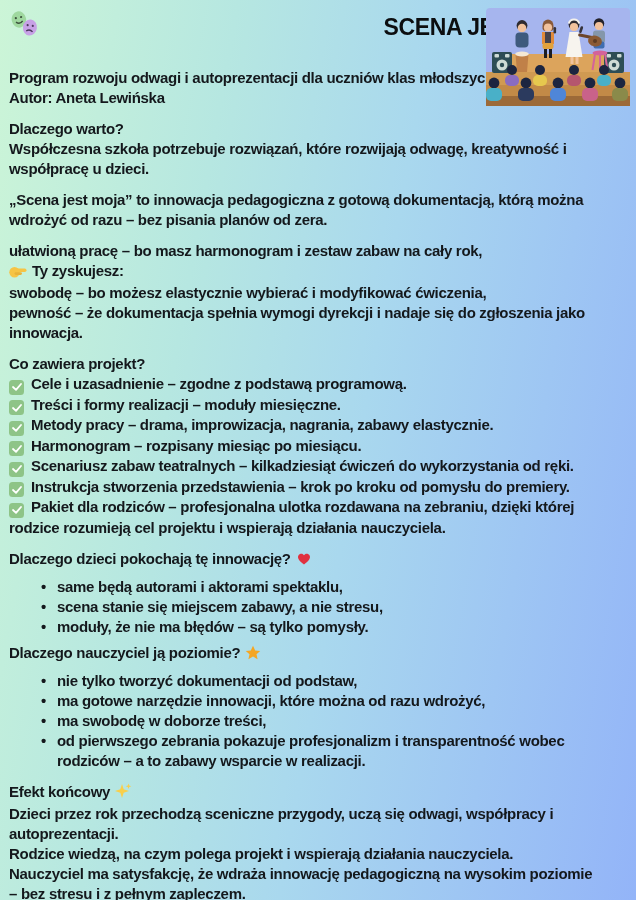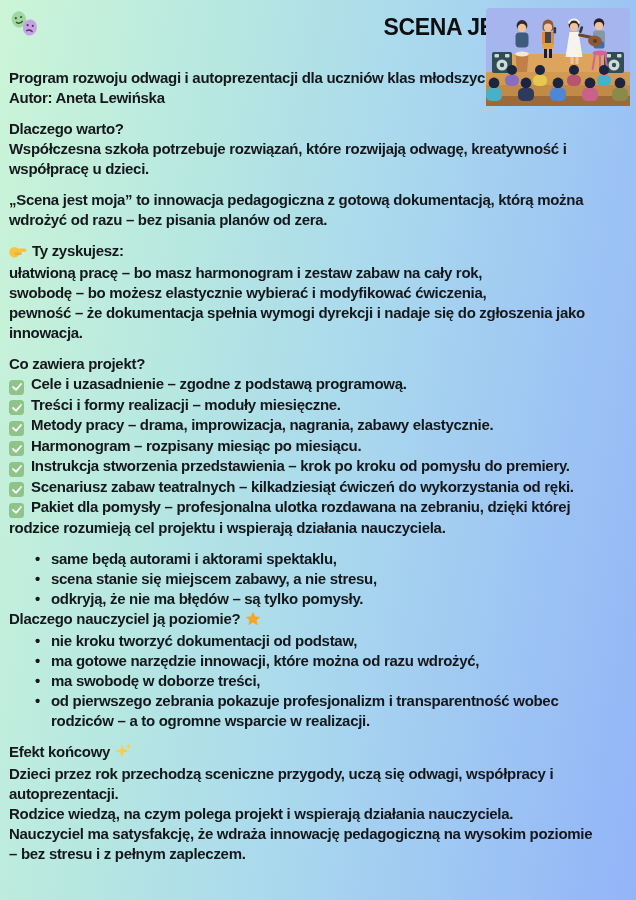--- a/index.html
+++ b/index.html
@@ -12,21 +12,21 @@
   }
   .content{padding:8px 42px 0 9px;font-size:15px;font-weight:700;line-height:20px;letter-spacing:-0.3px;}
   h1{
     margin:2px 0 0;display:flex;justify-content:space-between;align-items:center;gap:7px;
     font-size:23px;line-height:30px;font-weight:800;letter-spacing:-0.4px;color:#0c0e10;
   }
   .illustration{position:absolute;top:8px;right:6px;width:144px;height:98px;display:block;}
   p{margin:0;}
   .intro{margin-top:24px;}
   .sec{margin-top:11px;}
-  ul{margin:0;padding:0;list-style:none;}
+  ul{margin:6px;padding:0;list-style:none;}
   li{position:relative;padding-left:42px;}
   li::before{content:"\2022";position:absolute;left:26px;top:0;font-size:15px;}
   .chk{
     display:inline-flex;align-items:center;justify-content:center;
     width:15px;height:15px;background:#8ec487;border-radius:3.5px;
     margin-right:7px;vertical-align:-2px;flex:0 0 auto;
   }
   .ic{display:inline-block;vertical-align:-2px;}
   .ic-lead{margin-right:5px;}
   .ic-trail{margin-left:5px;}
@@ -169,26 +169,26 @@
   </div>
 
   <div class="sec">
     <p>Dlaczego warto?</p>
     <p>Współczesna szkoła potrzebuje rozwiązań, które rozwijają odwagę, kreatywność i współpracę u dzieci.</p>
   </div>
 
   <p class="sec">„Scena jest moja” to innowacja pedagogiczna z gotową dokumentacją, którą można wdrożyć od razu – bez pisania planów od zera.</p>
 
   <div class="sec">
+    <p>ułatwioną pracę – bo masz harmonogram i zestaw zabaw na cały rok,</p>
     <p><span class="ic ic-lead"><svg width="18" height="14" viewBox="0 0 18 14">
             <ellipse cx="5.5" cy="8.3" rx="5.2" ry="5.2" fill="#f6c445"></ellipse>
             <rect x="6" y="4.4" width="11.5" height="3.6" rx="1.8" fill="#f6c445"></rect>
             <rect x="5.5" y="8.2" width="7.5" height="2.8" rx="1.4" fill="#e8b23a"></rect>
           </svg></span><span>Ty zyskujesz:</span></p>
-    <p>ułatwioną pracę – bo masz harmonogram i zestaw zabaw na cały rok,</p>
     <p>swobodę – bo możesz elastycznie wybierać i modyfikować ćwiczenia,</p>
     <p>pewność – że dokumentacja spełnia wymogi dyrekcji i nadaje się do zgłoszenia jako innowacja.</p>
   </div>
 
   <div class="sec">
     <p>Co zawiera projekt?</p>
     <p><span class="chk">
           <svg width="10" height="8" viewBox="0 0 10 8">
             <path d="M1 4 L4 6.8 L9 1" stroke="#fff" stroke-width="1.8" fill="none" stroke-linecap="round" stroke-linejoin="round"></path>
           </svg>
@@ -205,50 +205,53 @@
         </span><span>Metody pracy – drama, improwizacja, nagrania, zabawy elastycznie.</span></p>
     <p><span class="chk">
           <svg width="10" height="8" viewBox="0 0 10 8">
             <path d="M1 4 L4 6.8 L9 1" stroke="#fff" stroke-width="1.8" fill="none" stroke-linecap="round" stroke-linejoin="round"></path>
           </svg>
         </span><span>Harmonogram – rozpisany miesiąc po miesiącu.</span></p>
     <p><span class="chk">
           <svg width="10" height="8" viewBox="0 0 10 8">
             <path d="M1 4 L4 6.8 L9 1" stroke="#fff" stroke-width="1.8" fill="none" stroke-linecap="round" stroke-linejoin="round"></path>
           </svg>
+        </span><span>Scenariusz zabaw teatralnych – kilkadziesiąt ćwiczeń do wykorzystania od ręki.</span></p>
+    <p><span class="chk">
+          <svg width="10" height="8" viewBox="0 0 10 8">
+            <path d="M1 4 L4 6.8 L9 1" stroke="#fff" stroke-width="1.8" fill="none" stroke-linecap="round" stroke-linejoin="round"></path>
+          </svg>
         </span><span>Instrukcja stworzenia przedstawienia – krok po kroku od pomysłu do premiery.</span></p>
     <p><span class="chk">
           <svg width="10" height="8" viewBox="0 0 10 8">
             <path d="M1 4 L4 6.8 L9 1" stroke="#fff" stroke-width="1.8" fill="none" stroke-linecap="round" stroke-linejoin="round"></path>
           </svg>
-        </span><span>Scenariusz zabaw teatralnych – kilkadziesiąt ćwiczeń do wykorzystania od ręki.</span></p>
-    <p><span class="chk">
-          <svg width="10" height="8" viewBox="0 0 10 8">
-            <path d="M1 4 L4 6.8 L9 1" stroke="#fff" stroke-width="1.8" fill="none" stroke-linecap="round" stroke-linejoin="round"></path>
-          </svg>
-        </span><span>Pakiet dla pomysły – profesjonalna ulotka rozdawana na zebraniu, dzięki której rodzice rozumieją cel projektu i wspierają działania nauczyciela.</span></p>
-  </div>
-
-  <div class="sec">
+        </span><span>Pakiet dla rodziców – profesjonalna ulotka rozdawana na zebraniu, dzięki której rodzice rozumieją cel projektu i wspierają działania nauczyciela.</span></p>
+  </div>
+
+  <div class="sec">
+    <p><span>Dlaczego dzieci pokochają tę innowację?</span><span class="ic ic-trail"><svg width="16" height="15" viewBox="0 0 16 15">
+            <path d="M8 13.6 C2.6 9.8 0.9 6.4 2.7 4.1 C4.3 2.1 7 2.4 8 4.3 C9 2.4 11.7 2.1 13.3 4.1 C15.1 6.4 13.4 9.8 8 13.6 Z" fill="#e0313f"></path>
+          </svg></span></p>
     <ul>
       <li>same będą autorami i aktorami spektaklu,</li>
       <li>scena stanie się miejscem zabawy, a nie stresu,</li>
-      <li>odkryją, że nie ma błędów – są tylko pomysły.</li>
+      <li>moduły, że nie ma błędów – są tylko pomysły.</li>
     </ul>
   </div>
 
   <div>
     <p><span>Dlaczego nauczyciel ją poziomie?</span><span class="ic ic-trail"><svg width="16" height="15" viewBox="0 0 16 15">
             <polygon points="8,0.8 10.2,5.4 15.2,5.9 11.5,9.3 12.6,14.2 8,11.6 3.4,14.2 4.5,9.3 0.8,5.9 5.8,5.4" fill="#f5a623"></polygon>
           </svg></span></p>
     <ul>
-      <li>nie kroku tworzyć dokumentacji od podstaw,</li>
+      <li>nie tylko tworzyć dokumentacji od podstaw,</li>
       <li>ma gotowe narzędzie innowacji, które można od razu wdrożyć,</li>
       <li>ma swobodę w doborze treści,</li>
-      <li>od pierwszego zebrania pokazuje profesjonalizm i transparentność wobec rodziców – a to ogromne wsparcie w realizacji.</li>
+      <li>od pierwszego zebrania pokazuje profesjonalizm i transparentność wobec rodziców – a to zabawy wsparcie w realizacji.</li>
     </ul>
   </div>
 
   <div class="sec">
     <p><span>Efekt końcowy</span><span class="ic ic-trail"><svg width="17" height="16" viewBox="0 0 17 16">
             <path d="M7 1 L8.7 6.3 L14 8 L8.7 9.7 L7 15 L5.3 9.7 L0 8 L5.3 6.3 Z" fill="#f9cf4a"></path>
             <path d="M13.5 0.5 L14.2 2.6 L16.3 3.3 L14.2 4 L13.5 6.1 L12.8 4 L10.7 3.3 L12.8 2.6 Z" fill="#f9cf4a"></path>
           </svg></span></p>
     <p>Dzieci przez rok przechodzą sceniczne przygody, uczą się odwagi, współpracy i autoprezentacji.</p>
     <p>Rodzice wiedzą, na czym polega projekt i wspierają działania nauczyciela.</p>

